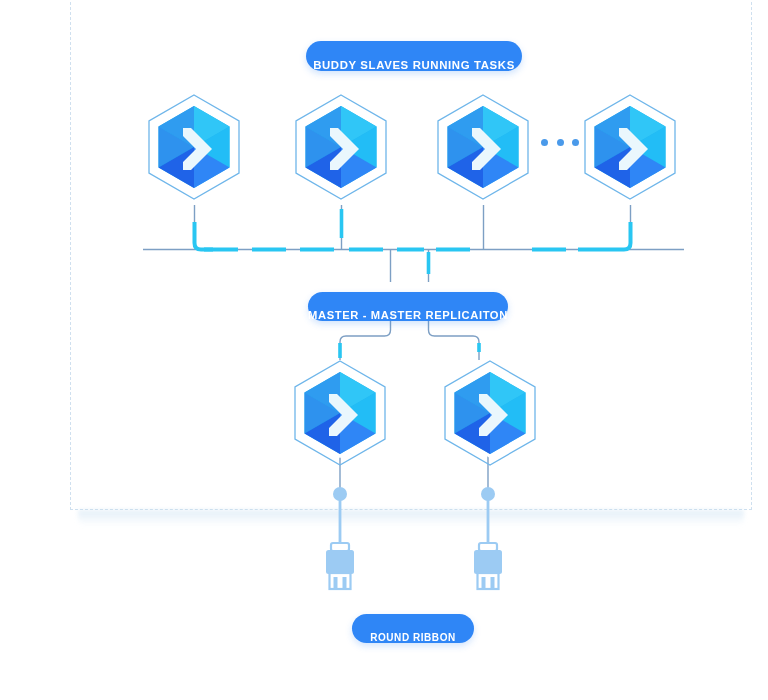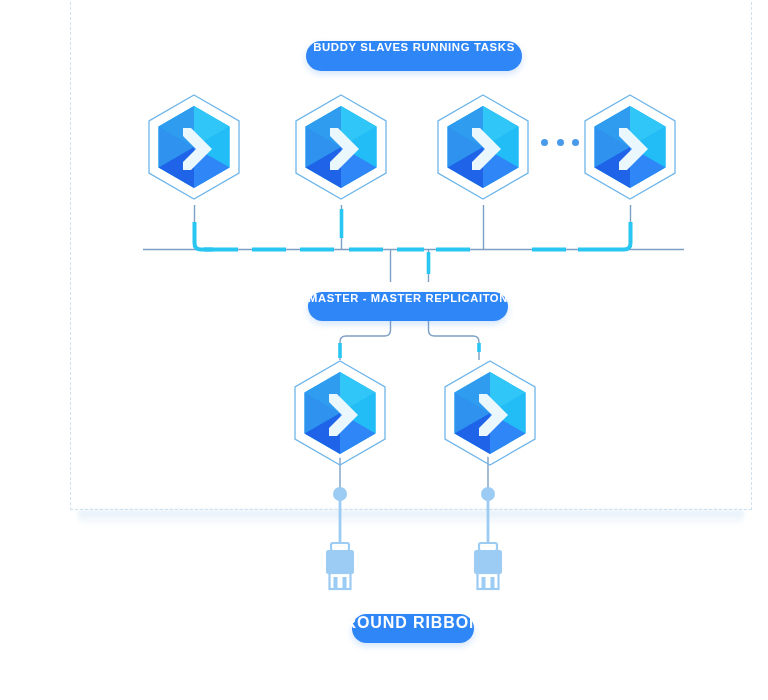--- a/index.html
+++ b/index.html
@@ -40,21 +40,21 @@
     height: 16px;
     background: linear-gradient(to bottom, rgba(190,218,240,.42), rgba(190,218,240,0));
     border-radius: 0 0 8px 8px;
     filter: blur(2px);
   }
 
   
   .ribbon {
     position: absolute;
     display: flex;
-    align-items: flex-start;
+    align-items: flex-end;
     justify-content: center;
     background: #2f86f6;
     color: #ffffff;
     font-weight: bold;
     letter-spacing: .055em;
     border-radius: 999px;
     white-space: nowrap;
     box-shadow: 0 3px 7px rgba(47,134,246,.22);
     z-index: 40;
   }
@@ -64,21 +64,21 @@
     font-size: 11.4px;
   }
   #ribbon-master {
     left: 308px; top: 292px;
     width: 200px; height: 29px;
     font-size: 11.2px;
   }
   #ribbon-bottom {
     left: 352px; top: 614px;
     width: 122px; height: 29px;
-    font-size: 16px;
+    font-size: 10px;
   }
 
   
   #wires {
     position: absolute;
     left: 0; top: 0;
     width: 768px; height: 700px;
     z-index: 10;
     pointer-events: none;
   }

